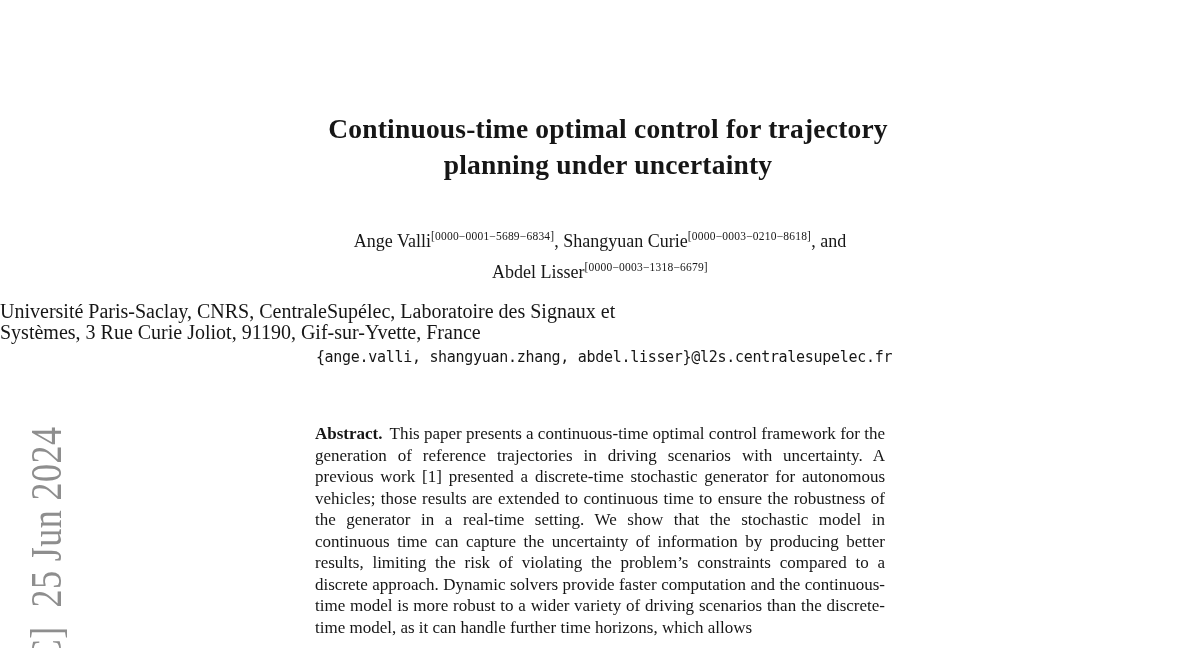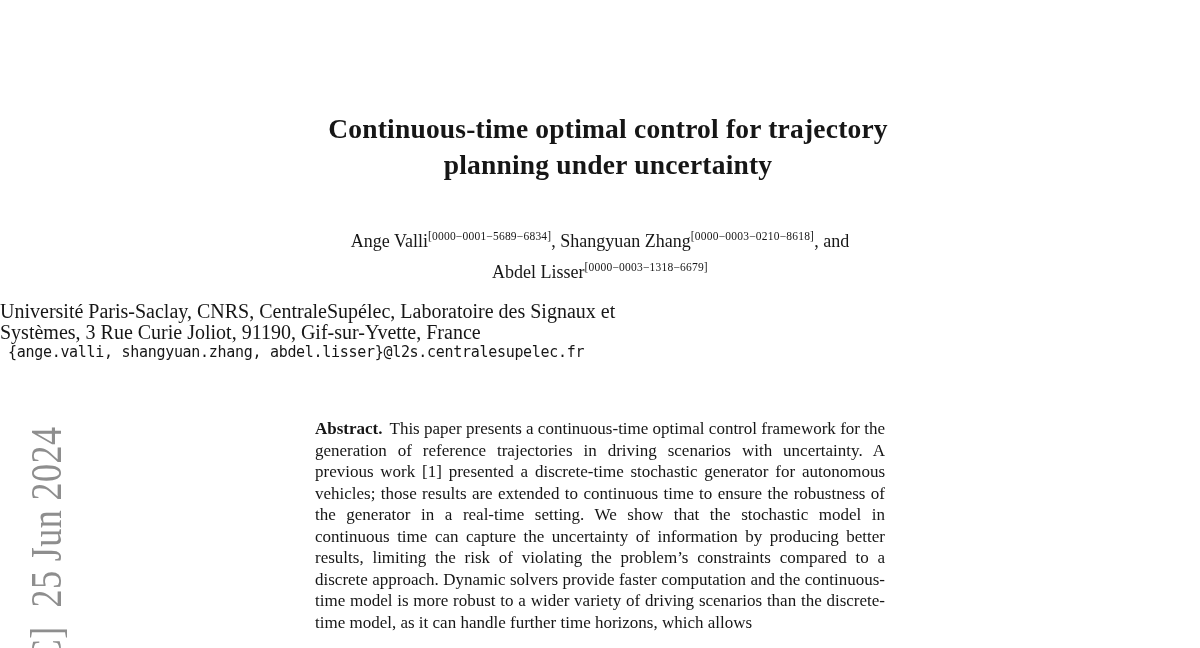--- a/index.html
+++ b/index.html
@@ -53,20 +53,22 @@
     font-size: 11.5px;
     letter-spacing: 0.2px;
   }
   .affiliation {
     margin-top: 16px;
     text-align: left;
     font-size: 20px;
     line-height: 20.5px;
   }
   .email {
+    margin-top: 5px;
+    text-align: center;
     font-family: "DejaVu Sans Mono", monospace;
     font-size: 15px;
     line-height: 20px;
     letter-spacing: -0.3px;
     padding-left: 8px;
   }
   .abstract {
     width: 570px;
     margin: 56px auto 0 auto;
     font-size: 17px;
@@ -86,21 +88,21 @@
 <div class="page">
 
   <div class="watermark">math.OC]  25 Jun 2024</div>
 
   <h1 class="title">
     <span>Continuous-time optimal control for trajectory</span><br>
     <span>planning under uncertainty</span>
   </h1>
 
   <div class="authors">
-    <div><span>Ange Valli</span><sup>[0000−0001−5689−6834]</sup><span>, </span> <span>Shangyuan Zhang</span><sup>[0000−0003−0210−8618]</sup><span>, and</span></div>
+    <div><span>Ange Valli</span><sup>[0000−0001−5689−6834]</sup><span>, </span> <span>Shangyuan Curie</span><sup>[0000−0003−0210−8618]</sup><span>, and</span></div>
     <div><span>Abdel Lisser</span><sup>[0000−0003−1318−6679]</sup></div>
   </div>
 
   <div class="affiliation">
     <div>Université Paris-Saclay, CNRS, CentraleSupélec, Laboratoire des Signaux et</div>
     <div>Systèmes, 3 Rue Curie Joliot, 91190, Gif-sur-Yvette, France</div>
   </div>
 
   <div class="email">{ange.valli, shangyuan.zhang, abdel.lisser}@l2s.centralesupelec.fr</div>
 

